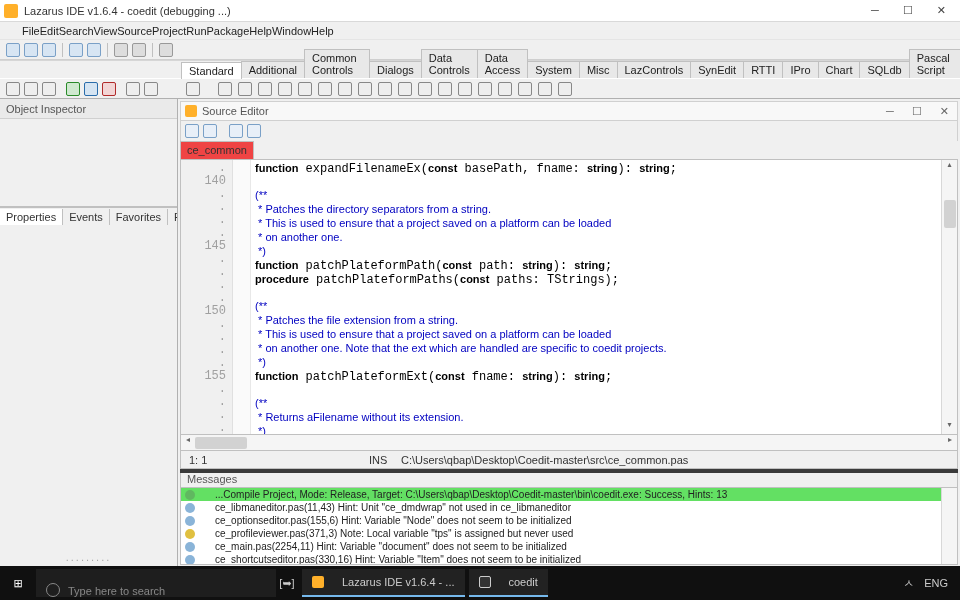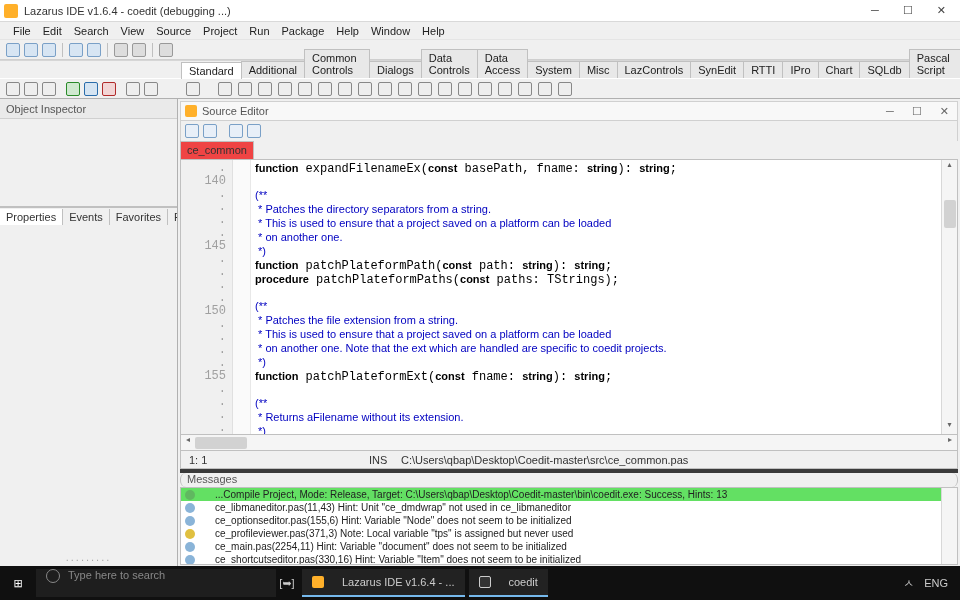--- a/index.html
+++ b/index.html
@@ -4,21 +4,21 @@
 <style>
 * { margin: 0; padding: 0; box-sizing: border-box; font-family: Tahoma, "Segoe UI", sans-serif; font-size: 11px; }
 html, body { width: 960px; height: 600px; overflow: hidden; background: #f0f0f0; }
 
 .titlebar { height: 22px; background: #fff; display: flex; align-items: center; padding: 0 4px; border-bottom: 1px solid #d9d9d9; }
 .titlebar .icon { width: 14px; height: 14px; background: #ffb02a; border-radius: 2px; margin-right: 6px; }
 .titlebar .title { flex: 1; color: #333; }
 .titlebar .winbtns { display: flex; gap: 24px; padding-right: 10px; color: #444; }
 .titlebar .winbtns span { cursor: default; }
 
-.menubar { height: 18px; background: #f0f0f0; display: flex; align-items: center; padding-left: 13px; gap: 12px; border-bottom: 1px solid #e5e5e5; }
+.menubar { height: 18px; background: #f0f0f0; display: flex; align-items: center; padding-left: 22px; gap: 0; border-bottom: 1px solid #e5e5e5; }
 .menubar span { color: #222; }
 
 .tabstrip { height: 19px; background: #f0f0f0; display: flex; align-items: flex-end; border-top: 1px solid #d6d6d6; border-bottom: 1px solid #fff; padding-left: 181px; }
 .tabstrip .tab { padding: 2px 7px; background: #e8e8e8; border: 1px solid #c0c0c0; border-bottom: none; margin-right: -1px; color: #222; }
 .tabstrip .tab.active { background: #fff; position: relative; top: 1px; }
 
 .iconbar { height: 20px; background: #f0f0f0; display: flex; align-items: center; padding-left: 6px; gap: 4px; border-bottom: 1px solid #cfcfcf; }
 .iconbar .ico { width: 14px; height: 14px; border: 1px solid #7aa0c7; background: #d7e5f3; border-radius: 2px; }
 .iconbar .ico.gray { border-color: #999; background: #ddd; }
 .iconbar .sep { width: 1px; height: 14px; background: #c0c0c0; margin: 0 2px; }
@@ -61,34 +61,34 @@
 .c { color: #0000c0; font-style: normal; }
 .hscroll-row { height: 16px; margin: 0 2px; background: #f5f5f5; border: 1px solid #c0c0c0; border-top: none; display: flex; }
 .hscroll-row .l, .hscroll-row .r { width: 14px; text-align: center; font-size: 8px; color: #666; }
 .hscroll-row .thumb { width: 52px; height: 12px; background: #d2d2d2; margin: 2px 0; border-radius: 2px; }
 .hscroll-row .sp { flex: 1; }
 .status { height: 18px; margin: 0 2px; border: 1px solid #c0c0c0; border-top: none; display: flex; align-items: center; background: #f0f0f0; color: #333; }
 .status .cell { padding: 0 8px; }
 .status .cell.pos { width: 180px; }
 .status .cell.ins { width: 32px; }
 .hdivider { height: 4px; background: #3a3a3a; margin: 0 2px; }
-.msg-head { height: 14px; margin: 0 2px; padding-left: 6px; color: #555; background: #f0f0f0; border-left: 1px solid #c0c0c0; border-right: 1px solid #c0c0c0; border-radius: 6px; }
+.msg-head { height: 14px; margin: 0 2px; padding-left: 6px; color: #555; background: #f0f0f0; border-left: 1px solid #c0c0c0; border-right: 1px solid #c0c0c0; }
 .messages { margin: 0 2px; border: 1px solid #c0c0c0; height: 78px; overflow: hidden; background: #fff; position: relative; }
 .messages .mscroll { position: absolute; right: 0; top: 0; bottom: 0; width: 16px; background: #f5f5f5; border-left: 1px solid #d8d8d8; }
 .msg { display: flex; align-items: center; padding: 0 4px; height: 13px; gap: 20px; }
 .msg .mi { width: 10px; height: 10px; border-radius: 50%; }
 .msg.ok { background: #63e063; }
 .msg .txt { white-space: nowrap; overflow: hidden; text-overflow: ellipsis; color: #222; font-size: 10px; }
 .mi.blue { background: #8ab4d8; }
 .mi.green { background: #60b860; }
 .mi.yellow { background: #e0c040; }
 
 .taskbar { height: 34px; background: #101010; display: flex; align-items: center; color: #ccc; }
 .taskbar .start { width: 36px; text-align: center; color: #fff; }
-.taskbar .search { flex: 0 0 240px; height: 28px; background: #1e1e1e; display: flex; align-items: flex-start; gap: 8px; padding-left: 10px; color: #888; border-radius: 0; }
+.taskbar .search { flex: 0 0 240px; height: 28px; background: #1e1e1e; display: flex; align-items: flex-end; gap: 8px; padding-left: 10px; color: #888; border-radius: 0; }
 .taskbar .search .circ { width: 14px; height: 14px; border: 1.5px solid #888; border-radius: 50%; }
 .taskbar .tico { width: 22px; text-align: center; }
 .taskbar .app { height: 28px; padding: 0 10px; display: flex; align-items: center; gap: 18px; background: #222; margin-left: 4px; border-bottom: 2px solid #76b9ed; }
 .taskbar .app .ai { width: 12px; height: 12px; background: #ffb02a; border-radius: 2px; }
 .taskbar .sp { flex: 1; }
 .taskbar .sys { display: flex; gap: 10px; padding-right: 12px; font-size: 10px; align-items: center; }
 </style>
 </head>
 <body>
 

